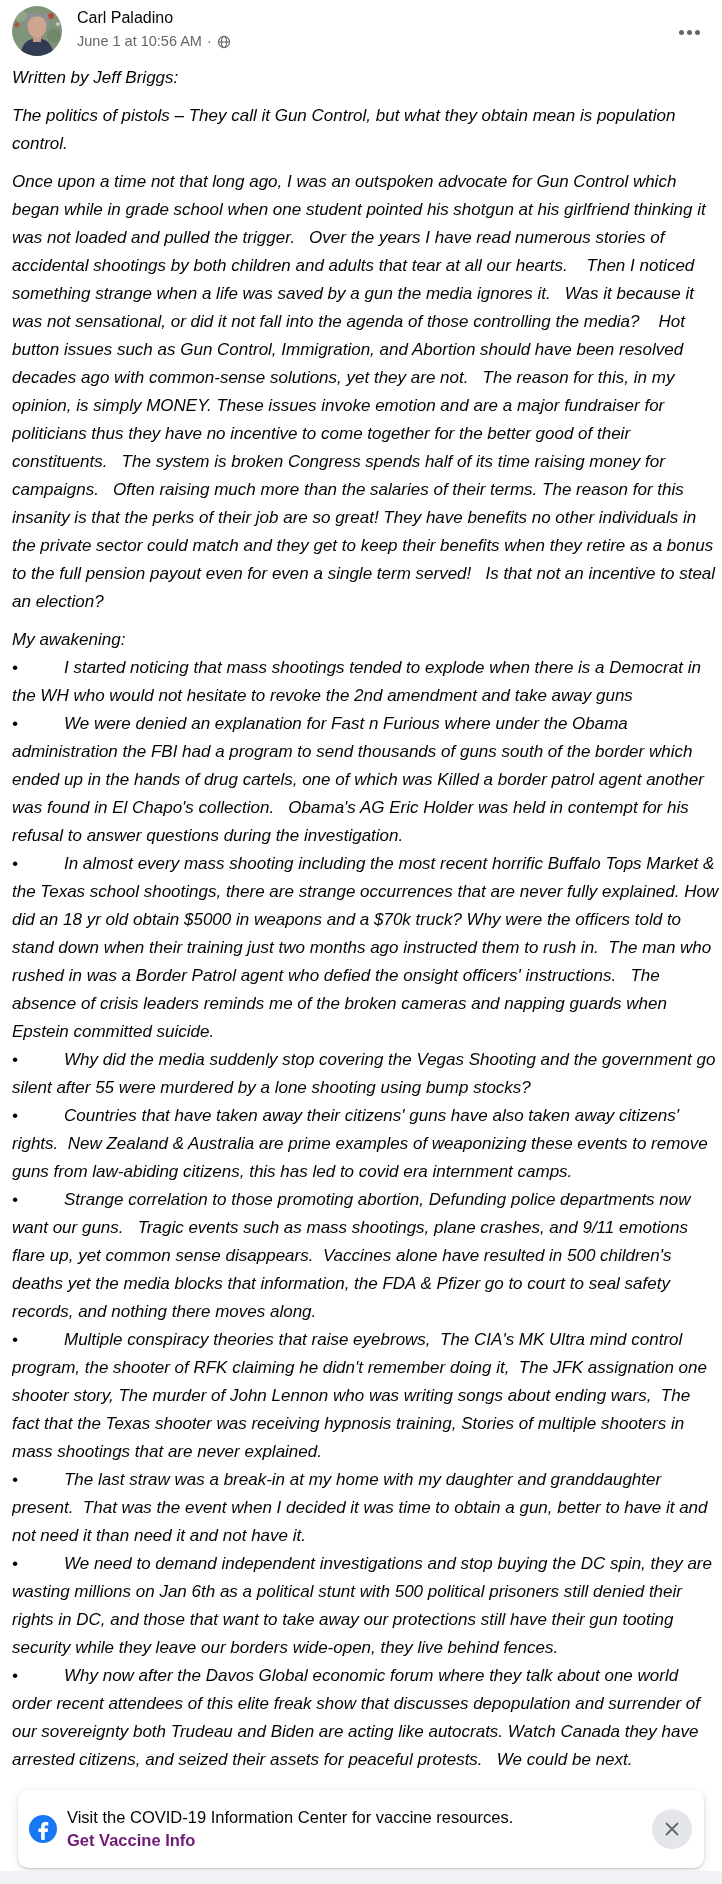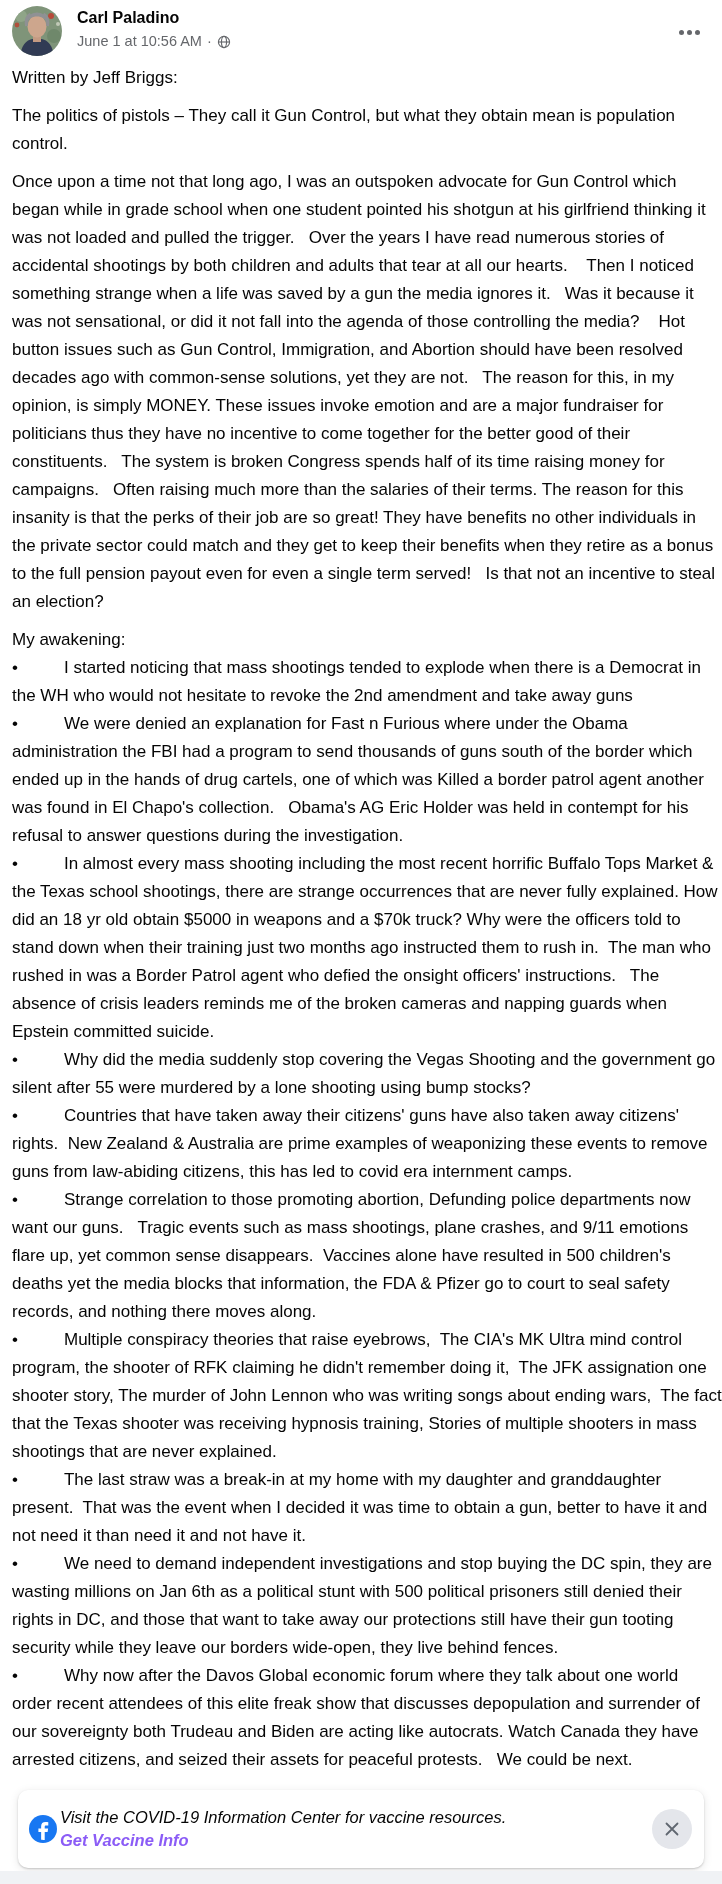--- a/index.html
+++ b/index.html
@@ -13,21 +13,21 @@
   }
 
   
   .avatar {
     position: absolute; left: 12px; top: 6px;
     width: 50px; height: 50px; border-radius: 50%;
     overflow: hidden; cursor: pointer;
   }
   .author-name {
     position: absolute; left: 77px; top: 9px;
-    font-size: 16px; font-weight: bold; color: #050505;
+    font-size: 16px; font-weight: normal; color: #050505;
     cursor: pointer;
   }
   .timestamp-row {
     position: absolute; left: 77px; top: 33px;
     display: flex; align-items: flex-end; gap: 5px;
     font-size: 14.5px; color: #65676b;
   }
   .timestamp-row .globe { display: inline-flex; margin-top: 1px; }
   .more-btn {
     position: absolute; right: 16px; top: 21px;
@@ -37,42 +37,42 @@
   }
   .more-btn i {
     width: 5px; height: 5px; border-radius: 50%;
     background: #65676b; display: block;
   }
 
   
   .post-body {
     position: absolute; top: 64px; left: 12px; right: 0;
     height: 1716px; overflow: hidden;
-    font-size: 17px; line-height: 28px; color: #050505;
+    font-size: 17px; line-height: 28px; color: #050505; font-style: italic;
   }
   .para {
     white-space: pre-wrap;
     tab-size: 11;
     margin: 0 0 10px 0;
   }
 
   
   .covid-banner {
     position: absolute; left: 18px; right: 18px; top: 1790px; height: 78px;
     background: #fff; border-radius: 10px;
     box-shadow: 0 1px 2px rgba(0,0,0,0.18), 0 2px 10px rgba(0,0,0,0.10);
     display: flex; align-items: center;
     padding: 0 12px 0 11px; box-sizing: border-box;
   }
   .fb-logo { width: 28px; height: 28px; flex: 0 0 auto; }
-  .banner-text { margin-left: 3px; min-width: 0; font-style: italic; }
+  .banner-text { margin-left: 10px; min-width: 0; }
   .banner-message { font-size: 16.5px; line-height: 22px; color: #050505; }
   .banner-link {
     font-size: 16.5px; line-height: 24px; font-weight: bold;
-    color: #8b5cf6; cursor: pointer; text-decoration: none;
+    color: #701a75; cursor: pointer; text-decoration: none;
   }
   .close-btn {
     margin-left: auto; width: 40px; height: 40px; border-radius: 50%;
     background: #e4e6eb; flex: 0 0 auto;
     display: flex; align-items: center; justify-content: center;
     cursor: pointer;
   }
 
   
   .bottom-strip {

